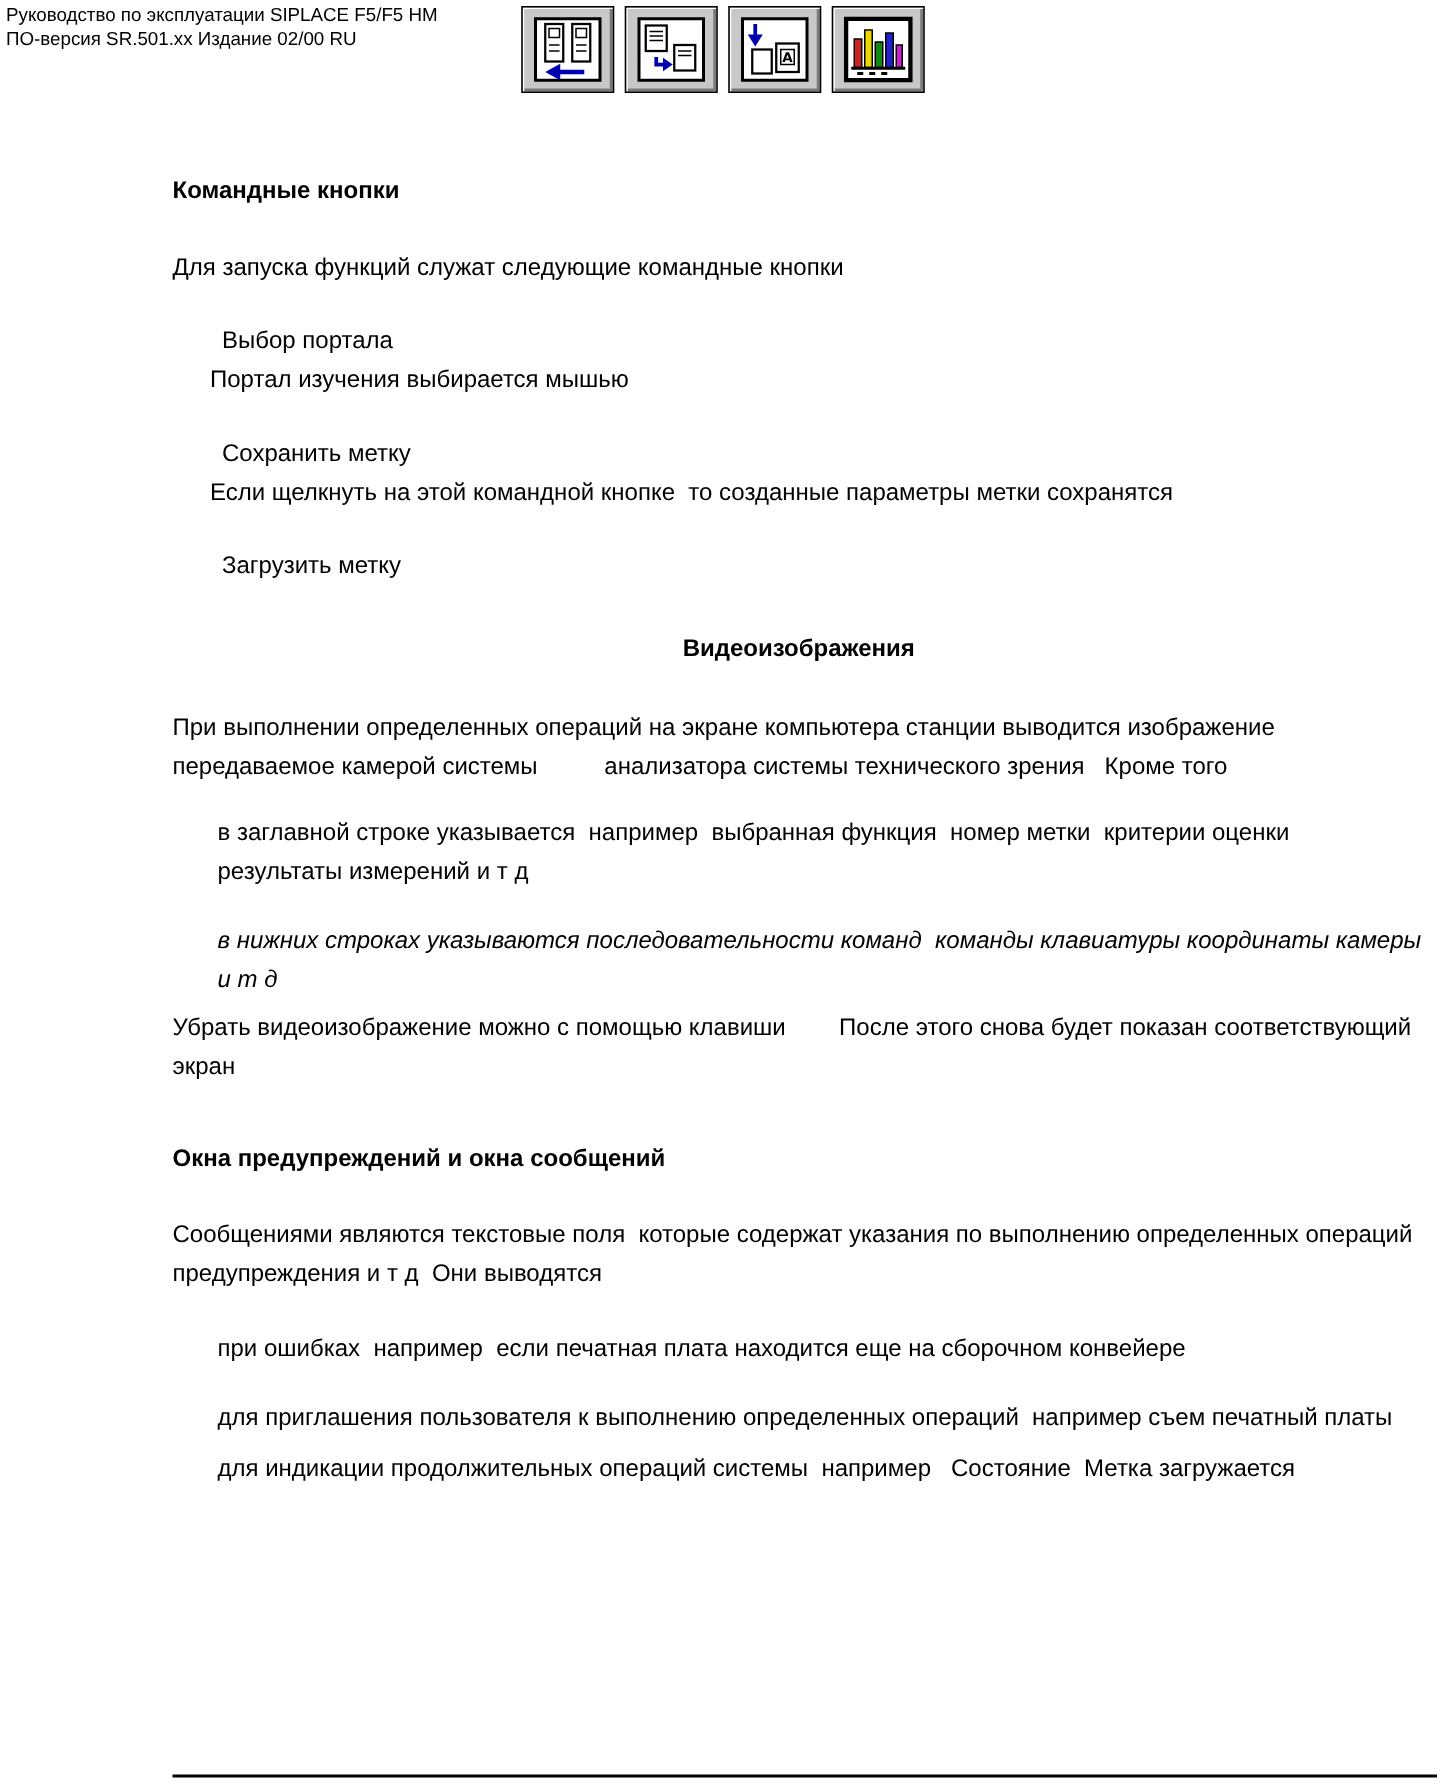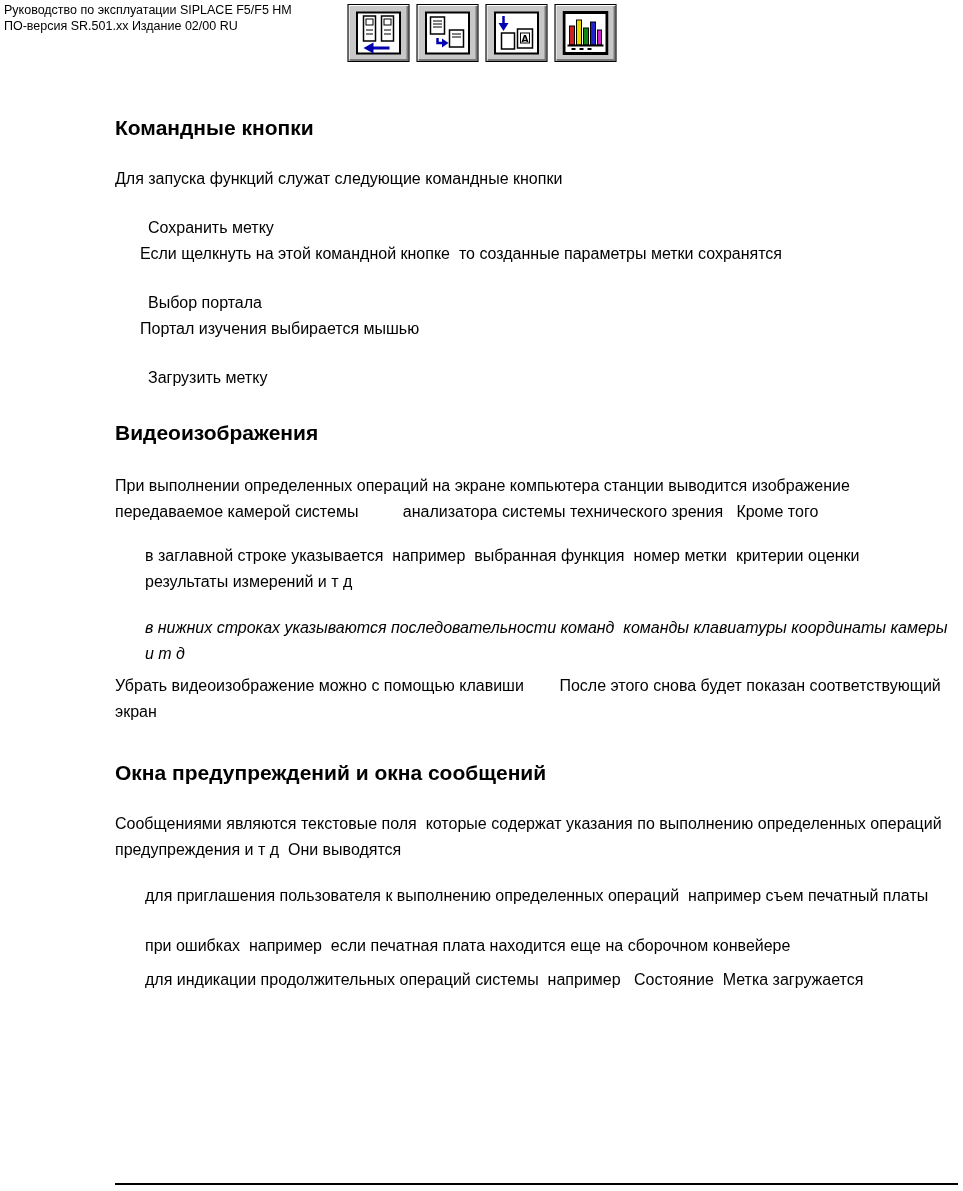--- a/index.html
+++ b/index.html
@@ -31,25 +31,25 @@
     box-sizing:border-box;
   }
   .tb-btn span { display:block; line-height:0; }
 
   
   .content {
     position:absolute; top:0; left:115px; width:835px;
     font-size:16px; line-height:26px;
   }
   .content h2 {
-    font-size:21px; line-height:24px; font-weight:bold;
+    font-size:16px; line-height:24px; font-weight:bold;
     margin:0; padding:0;
   }
   .h-first  { margin-top:116px !important; }
-  .h-video  { margin-top:30px  !important; }
+  .h-video  { margin-top:30px  !important;text-align:center; }
   .h-windows{ margin-top:36px  !important; }
 
   .para, .bullet, .item-title, .item-desc {
     margin:0; white-space:pre-wrap;
   }
   .intro      { margin-top:26px; }
   .cmd-item   { margin-top:23px; }
   .item-title { margin-left:33px; }
   .item-desc  { margin-left:25px; }
 
@@ -143,39 +143,39 @@
       </span>
     </div>
   </div>
 
   <main class="content">
 
     <h2 class="h-first">Командные кнопки</h2>
     <p class="para intro">Для запуска функций служат следующие командные кнопки</p>
 
     <div class="cmd-item">
+      <div class="item-title">Выбор портала</div>
+      <div class="item-desc">Портал изучения выбирается мышью</div>
+    </div>
+    <div class="cmd-item">
       <div class="item-title">Сохранить метку</div>
       <div class="item-desc">Если щелкнуть на этой командной кнопке  то созданные параметры метки сохранятся</div>
-    </div>
-    <div class="cmd-item">
-      <div class="item-title">Выбор портала</div>
-      <div class="item-desc">Портал изучения выбирается мышью</div>
     </div>
     <div class="cmd-item">
       <div class="item-title">Загрузить метку</div>
     </div>
 
     <h2 class="h-video">Видеоизображения</h2>
     <p class="para p-video1">При выполнении определенных операций на экране компьютера станции выводится изображение  передаваемое камерой системы          анализатора системы технического зрения   Кроме того</p>
     <p class="bullet b-video1">в заглавной строке указывается  например  выбранная функция  номер метки  критерии оценки  результаты измерений и т д</p>
     <p class="bullet b-video2">в нижних строках указываются последовательности команд  команды клавиатуры координаты камеры и т д</p>
     <p class="para p-video2">Убрать видеоизображение можно с помощью клавиши        После этого снова будет показан соответствующий экран</p>
 
     <h2 class="h-windows">Окна предупреждений и окна сообщений</h2>
     <p class="para p-msg">Сообщениями являются текстовые поля  которые содержат указания по выполнению определенных операций  предупреждения и т д  Они выводятся</p>
+    <p class="bullet b-msg1">при ошибках  например  если печатная плата находится еще на сборочном конвейере</p>
     <p class="bullet b-msg2">для приглашения пользователя к выполнению определенных операций  например съем печатный платы</p>
-    <p class="bullet b-msg1">при ошибках  например  если печатная плата находится еще на сборочном конвейере</p>
     <p class="bullet b-msg4">для индикации продолжительных операций системы  например   Состояние  Метка загружается</p>
 
   </main>
 
   <div class="footer-rule"></div>
 </div>
 
 </body></html>

